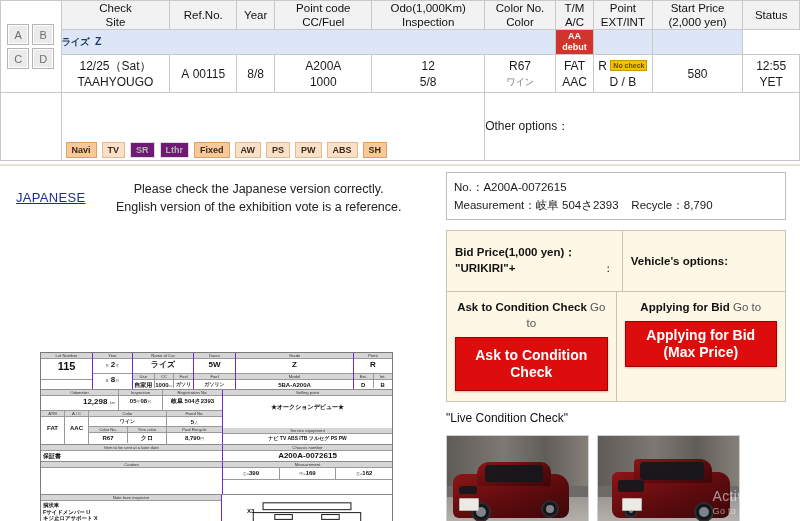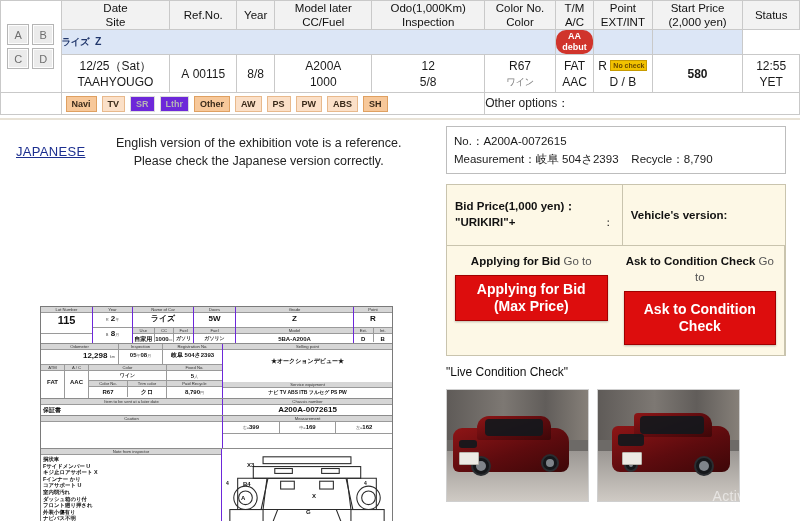--- a/index.html
+++ b/index.html
@@ -43,28 +43,28 @@
   }
 
   .grade-row td { background:#dce6f6; height:16px; }
   .grade-label { padding-left:4px; font-weight:bold; font-size:10.5px; color:#20366b; white-space:nowrap; }
   .grade-label .kana { font-size:9.5px; letter-spacing:-0.5px; }
   .aa-badge-cell { text-align:center; padding:0; }
   .aa-badge {
     display:inline-block;
     background:#d0342c; color:#fff;
     font-size:9px; font-weight:bold;
-    padding:1px 6px; border-radius:10px;
+    padding:1px 6px; border-radius:0;
     line-height:11px;
   }
 
   .data-row td { height:38px; text-align:center; vertical-align:middle; font-size:12px; }
   .two-line { line-height:16px; }
   .kana-sm { font-size:9.5px; color:#7f7f7f; letter-spacing:-0.5px; }
-  .right-al { text-align:right; padding-right:6px;font-weight:bold; }
+  .right-al { text-align:right; padding-right:6px; }
   .nocheck {
     display:inline-block;
     background:#f2c200; color:#6b4a00;
     font-size:7px; font-weight:bold;
     padding:0 2px; border:1px solid #c79b00;
     vertical-align:2px;
     line-height:9px;
   }
 
   .opt-row td { height:22px; vertical-align:middle; }
@@ -72,21 +72,21 @@
   .opt {
     font-size:9px; font-weight:bold;
     padding:2px 5px;
     border:1px solid #e8b98c;
     background:#fbe0c8;
     color:#3a2a1a;
     line-height:10px;
     white-space:nowrap;
   }
   .opt.on-strong { background:#f7c89a; border-color:#dfa061; }
-  .opt.off { background:#6d28d9; border-color:#dcdcdc; color:#b5b5b5; }
+  .opt.off { background:#701a75; border-color:#dcdcdc; color:#b5b5b5;margin-top:47px; }
   .other-opts { padding-left:6px; font-size:12px; color:#222; }
 
   
   .divider { height:2px; background:#e8e2d6; margin:3px 0 0 0; }
 
   
   #body-wrap { display:flex; width:800px; height:390px; }
   #left-col { width:440px; position:relative; }
   #right-col { width:360px; padding:6px 14px 0 6px; }
 
@@ -206,31 +206,31 @@
       <tr>
     <td class="abcd-cell" rowspan="3">
       <div class="abcd-wrap">
         <div class="abcd-btn">A</div>
         <div class="abcd-btn">B</div>
         <div class="abcd-btn">C</div>
         <div class="abcd-btn">D</div>
       </div>
     </td>
     <th class="hdr" style="width:108px">
-      <div>Date</div>
+      <div>Check</div>
           <div>Site</div>
     </th>
     <th class="hdr" style="width:66px">
       <div>Ref.No.</div>
     </th>
     <th class="hdr" style="width:38px">
       <div>Year</div>
     </th>
     <th class="hdr" style="width:96px">
-      <div>Model later</div>
+      <div>Point code</div>
           <div>CC/Fuel</div>
     </th>
     <th class="hdr" style="width:112px">
       <div>Odo(1,000Km)</div>
           <div>Inspection</div>
     </th>
     <th class="hdr" style="width:70px">
       <div>Color No.</div>
           <div>Color</div>
     </th>
@@ -303,43 +303,43 @@
   </tr>
 
   <tr class="opt-row">
     <td></td>
     <td colspan="5">
       <div class="opt-wrap" id="opt-wrap">
             <div class="opt on-strong">Navi</div>
             <div class="opt">TV</div>
             <div class="opt off">SR</div>
             <div class="opt off">Lthr</div>
-            <div class="opt on-strong">Other</div>
+            <div class="opt on-strong">Fixed</div>
             <div class="opt">AW</div>
             <div class="opt">PS</div>
             <div class="opt">PW</div>
             <div class="opt">ABS</div>
             <div class="opt on-strong">SH</div>
           </div>
     </td>
     <td colspan="5" class="other-opts">Other options：</td>
   </tr>
 </tbody>
   </table>
 
 <div class="divider"></div>
 
 <div id="body-wrap">
 
   <div id="left-col">
     <div class="jp-line">
       <a id="japanese-link">JAPANESE</a>
       <div class="notice">
+        <div>Please check the Japanese version correctly.</div>
         <div>English version of the exhibition vote is a reference.</div>
-        <div>Please check the Japanese version correctly.</div>
       </div>
     </div>
 
     <div id="sheet">
 
       <div class="srow">
         <div class="scell" style="width:52px">
           <div class="scap">Lot Number</div>
           <div class="sval sv-lg" style="height:20px">115</div>
           <div style="height:10px;border-top:1px solid #9a9a9a"></div>
@@ -582,38 +582,38 @@
     <div class="bid-box">
       <div class="bid-top">
         <div class="l">
           <div class="b-strong">Bid Price(1,000 yen)：</div>
           <div class="b-line">
             <span class="b-strong">"URIKIRI"+</span>
             <span>：</span>
           </div>
         </div>
         <div class="r">
-          <span class="b-strong">Vehicle's version:</span>
+          <span class="b-strong">Vehicle's options:</span>
         </div>
       </div>
       <div class="bid-mid">
+        <div class="col first">
+          <div class="go-to">
+            <b>Ask to Condition Check</b> <span>Go to</span>
+          </div>
+          <button class="red-btn">Ask to Condition Check</button>
+        </div>
         <div class="col">
           <div class="go-to">
             <b>Applying for Bid</b> <span>Go to</span>
           </div>
           <button class="red-btn two">
             <span>Applying for Bid</span><br>
             <span>(Max Price)</span>
           </button>
-        </div>
-        <div class="col first">
-          <div class="go-to">
-            <b>Ask to Condition Check</b> <span>Go to</span>
-          </div>
-          <button class="red-btn">Ask to Condition Check</button>
         </div>
       </div>
     </div>
 
     <div class="live-line">
       <div>"Live Condition Check"</div>
     </div>
 
     <div id="photos">
       <div class="photo">

